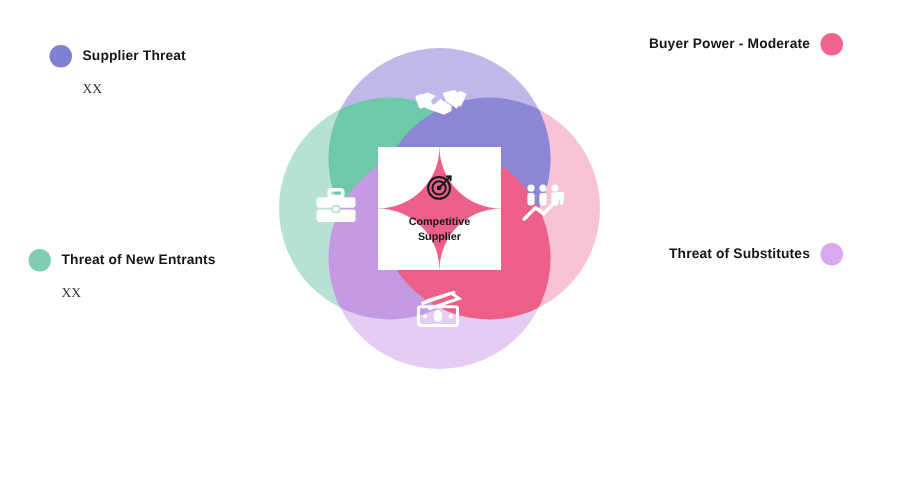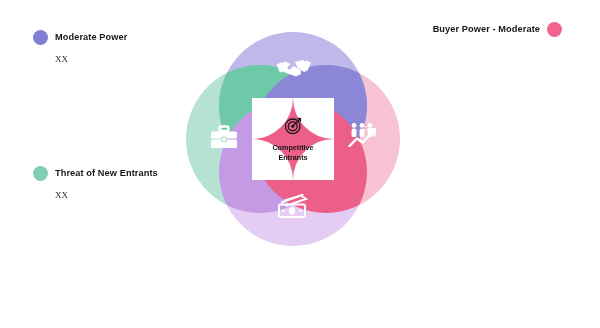--- a/index.html
+++ b/index.html
@@ -21,21 +21,21 @@
     font-size:9.2px;font-weight:bold;color:#15161a;
     letter-spacing:.1px;white-space:nowrap;line-height:1;
   }
   .legend .val{
     font-size:9px;color:#2a2b30;line-height:1;font-family:Liberation Serif, serif;
   }
 
   #lg-supplier{left:33px;top:30px;}
   #lg-supplier .val{margin-top:10px;margin-left:22px;}
 
-  #lg-entrants{left:33px;top:166px;}
+  #lg-entrants{left:19px;top:166px;}
   #lg-entrants .val{margin-top:10px;margin-left:22px;}
 
   #lg-buyer{right:38px;top:22px;width:155px;}
   #lg-buyer .row{justify-content:flex-end;}
   #lg-buyer .body{
     margin-top:8px;font-size:9px;line-height:13.2px;color:#22232a;
     text-align:justify;text-justify:inter-word;
   }
 
   #lg-subs{right:38px;top:162px;}
@@ -88,40 +88,47 @@
   #ico-bottom{left:86px;top:160px;width:42px;height:30px;}
 </style>
 </head>
 <body>
 
 <div class="stage">
 
   <div class="legend" id="lg-supplier">
     <div class="row">
       <span class="dot" style="background:#7f7fd5"></span>
-      <span class="ttl">Moderate Power</span>
+      <span class="ttl">Supplier Threat</span>
     </div>
     <div class="val">XX</div>
   </div>
 
   <div class="legend" id="lg-entrants">
     <div class="row">
       <span class="dot" style="background:#7fcdb5"></span>
       <span class="ttl">Threat of New Entrants</span>
     </div>
     <div class="val">XX</div>
   </div>
 
   <div class="legend" id="lg-buyer">
     <div class="row">
       <span class="ttl">Buyer Power - Moderate</span>
       <span class="dot" style="background:#f2648e"></span>
     </div>
   </div>
 
+  <div class="legend" id="lg-subs">
+    <div class="row">
+      <span class="ttl">Threat of Substitutes</span>
+      <span class="dot" style="background:#d9a8ef"></span>
+    </div>
+    <div class="val">XX</div>
+  </div>
 
   <div class="venn">
 
     <div class="circle c-left" style="background:#b6e2d3"></div>
     <div class="circle c-right" style="background:#f7c3d4"></div>
     <div class="circle c-bottom" style="background:#e4ccf3"></div>
     <div class="circle c-top" style="background:#bfb9ea"></div>
 
     <div class="wrap-tl">
       <div class="inter" style="background:#6ec9a8"></div>
@@ -148,21 +155,21 @@
         <svg width="19" height="19" viewBox="0 0 24 24">
           <circle cx="11" cy="13" r="9.2" fill="none" stroke="#17181c" stroke-width="1.7"></circle>
           <circle cx="11" cy="13" r="5.6" fill="none" stroke="#17181c" stroke-width="1.7"></circle>
           <circle cx="11" cy="13" r="2" fill="#17181c"></circle>
           <path d="M11 13 L20 4" stroke="#17181c" stroke-width="1.7" stroke-linecap="round"></path>
           <path d="M17.4 3.3 L20.8 3.2 L20.7 6.6" fill="none" stroke="#17181c" stroke-width="1.7" stroke-linejoin="round" stroke-linecap="round"></path>
         </svg>
       </span>
       <span class="lbl">
         <span>Competitive</span><br>
-        <span>Entrants</span>
+        <span>Supplier</span>
       </span>
     </div>
 
     <div class="ico" id="ico-top">
       <svg width="34" height="24" viewBox="0 0 34 24">
         <path d="M2 8.5 L8 5.5 L13.5 8 L11 10.4 C10.2 11.2 10.2 12.3 11 13 C11.7 13.7 12.8 13.6 13.5 12.9 L16.5 10 L24 14.5 L24 18 L19 20.5 L6.5 16 Z" fill="#ffffff"></path>
         <path d="M18 6 L26 4 L32 8.5 L27.5 16.5 L20.5 11.5 Z" fill="#ffffff"></path>
         <rect x="1" y="7" width="5.5" height="9" rx="1" fill="#ffffff" transform="rotate(-22 3.7 11.5)"></rect>
         <rect x="27" y="5" width="5.5" height="9.5" rx="1" fill="#ffffff" transform="rotate(25 29.7 9.7)"></rect>
       </svg>

